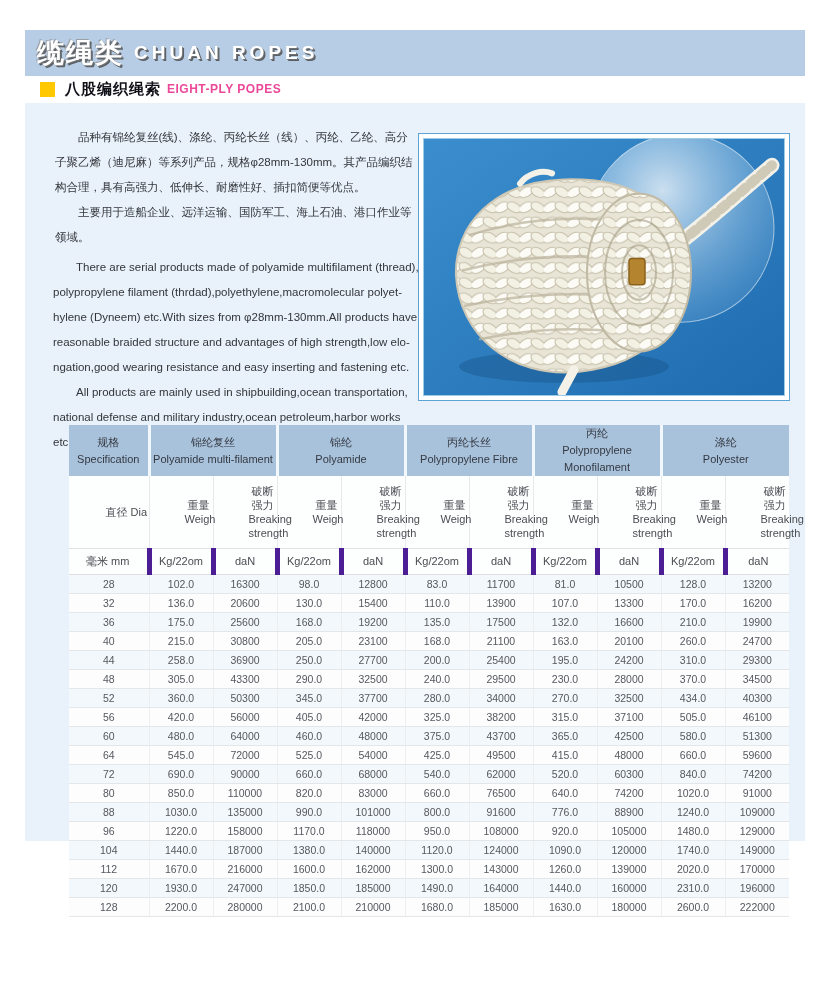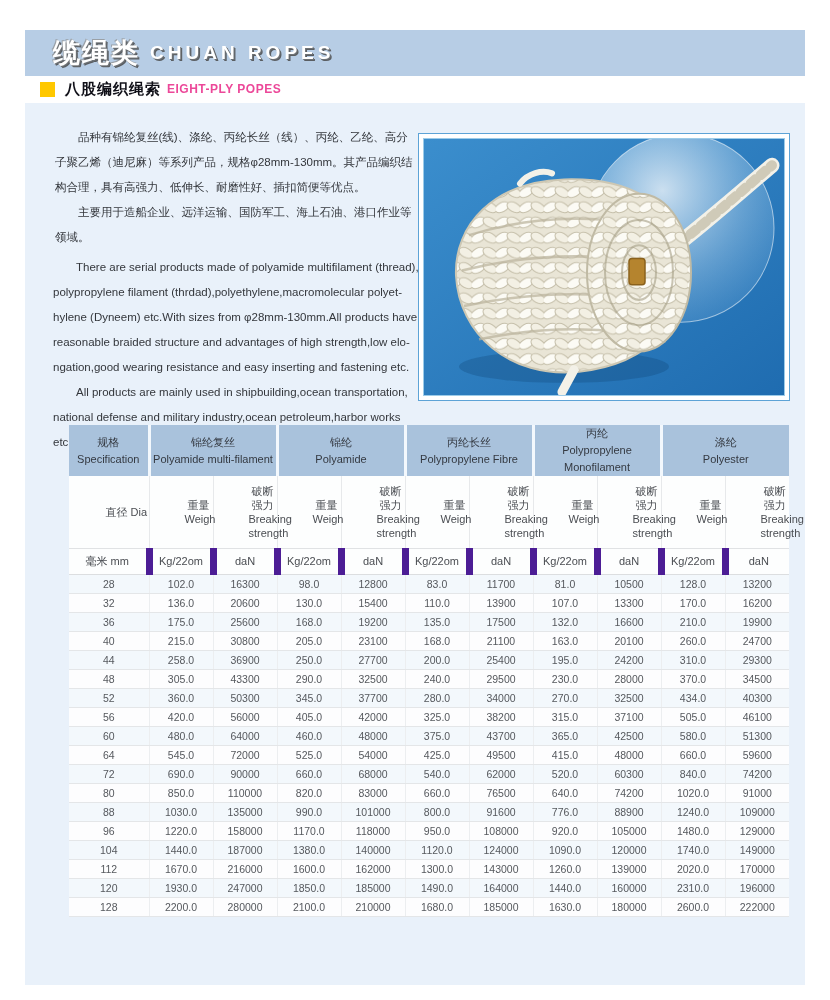--- a/index.html
+++ b/index.html
@@ -7,39 +7,39 @@
   body {
     font-family:"Liberation Sans","DejaVu Sans",sans-serif;
     width:830px; height:1000px; position:relative; overflow:hidden;
     color:#3c3c3c;
   }
   .page { position:absolute; left:0; top:0; width:830px; height:1000px; background:#fff; }
 
   
   .band {
     position:absolute; left:25px; top:30px; width:780px; height:46px;
-    background:#b7cde5; display:flex; align-items:center; padding-left:28px;
+    background:#b7cde5; display:flex; align-items:center; padding-left:12px;
   }
   .band .t-zh {
     font-size:27px; font-weight:bold; color:#ffffff; letter-spacing:2px;
     text-shadow:1px 1px 0 #6e7276, 2px 2px 0 #5a5e62, -1px -1px 0 #9aa0a6;
   }
   .band .t-en {
     font-size:19px; font-weight:bold; color:#ffffff; letter-spacing:4px; margin-left:10px;
     text-shadow:1px 1px 0 #6e7276, 2px 2px 0 #5a5e62;
   }
 
   
   .subrow { position:absolute; left:40px; top:79px; height:20px; display:flex; align-items:center; }
   .marker { width:15px; height:15px; background:#ffc800; margin-right:10px; }
   .subrow .s-zh { font-size:15px; font-weight:bold; color:#101018; letter-spacing:1px; }
   .subrow .s-en { font-size:12px; font-weight:bold; color:#ec4899; margin-left:6px; letter-spacing:0.5px; }
 
   
-  .panel { position:absolute; left:25px; top:103px; width:780px; height:882px; background:#e9f1fa; }
+  .panel { position:absolute; left:25px; top:103px; width:780px; height:738px; background:#e9f1fa; }
 
   .intro-zh { position:absolute; left:30px; top:22px; width:362px; font-size:11.5px; line-height:25px; color:#33363b; }
   .intro-zh p { text-indent:2em; }
   .intro-en { position:absolute; left:28px; top:152px; width:368px; font-size:11.5px; line-height:25px; color:#33363b; }
   .intro-en p { text-indent:2em; }
 
   
   .photo-frame {
     position:absolute; left:393px; top:30px; width:372px; height:268px;
     background:#ffffff; border:1px solid #5da3d6; padding:4px;
@@ -62,21 +62,21 @@
   tr.group th:first-child { border-left:none; }
   tr.group th:last-child { border-right:none; }
   tr.group .g-zh, tr.group .g-en { display:block; }
   tr.subhead th {
     background:#fdfefe; height:72px; font-weight:normal;
     border-right:1px solid #e7e9eb; border-bottom:1px solid #e0e2e4;
     vertical-align:middle; line-height:14px;padding-left:35px;
   }
   tr.units th {
     background:#fdfefe; height:26px; font-weight:normal;
-    border-right:7px solid #4c1d95; border-bottom:1px solid #dcdee0;
+    border-right:5px solid #4c1d95; border-bottom:1px solid #dcdee0;
   }
   tr.subhead th:last-child, tr.units th:last-child { border-right:none; }
   tbody td {
     height:19px; text-align:center; vertical-align:middle;
     border-right:1px solid #eceef0; border-bottom:1px solid #e4e6e8;
     color:#55585d; font-size:10.5px;
   }
   tbody td:last-child { border-right:none; }
   tbody tr:nth-child(odd)  { background:#f3f8fc; }
   tbody tr:nth-child(even) { background:#fdfdfe; }

